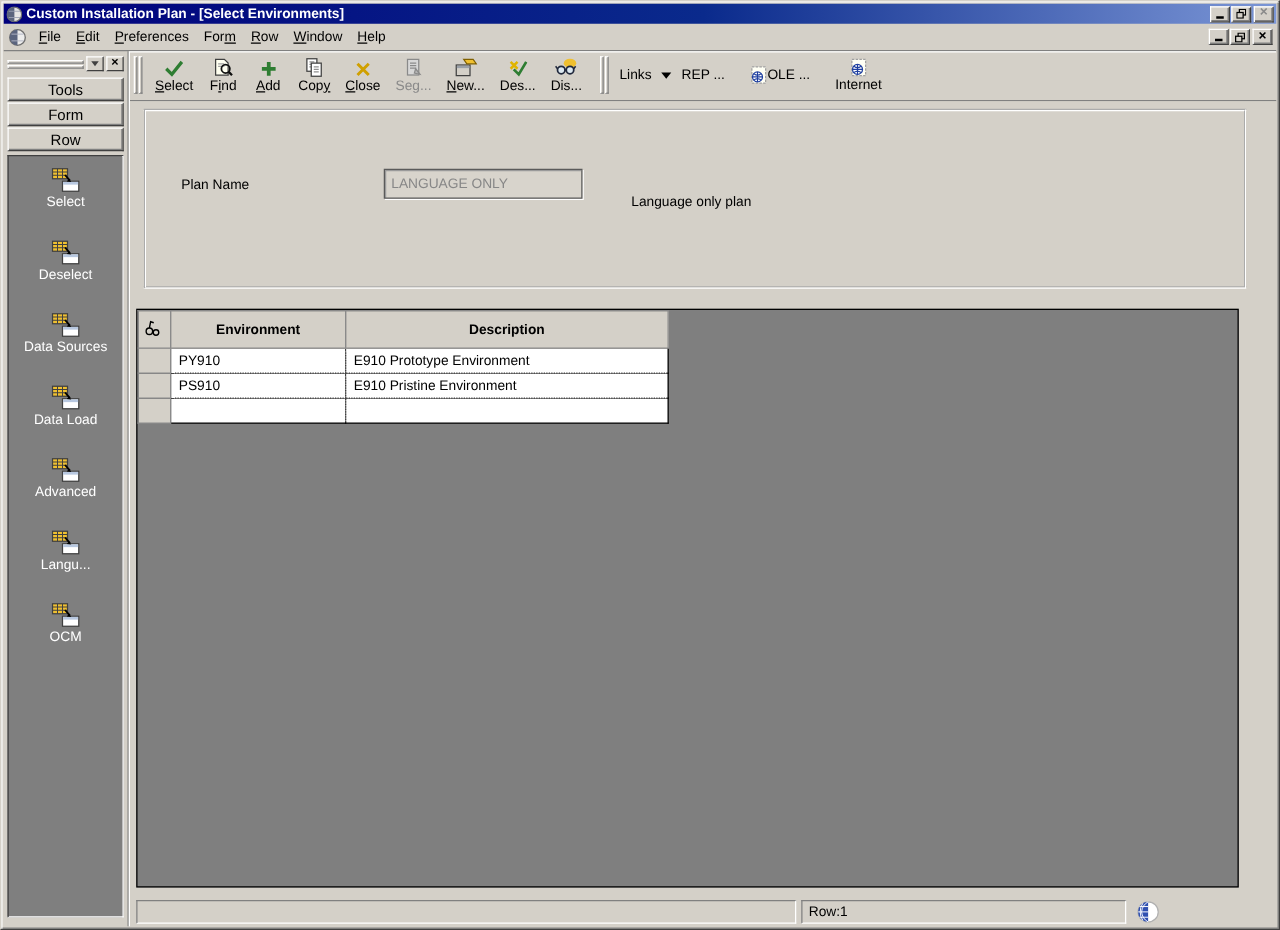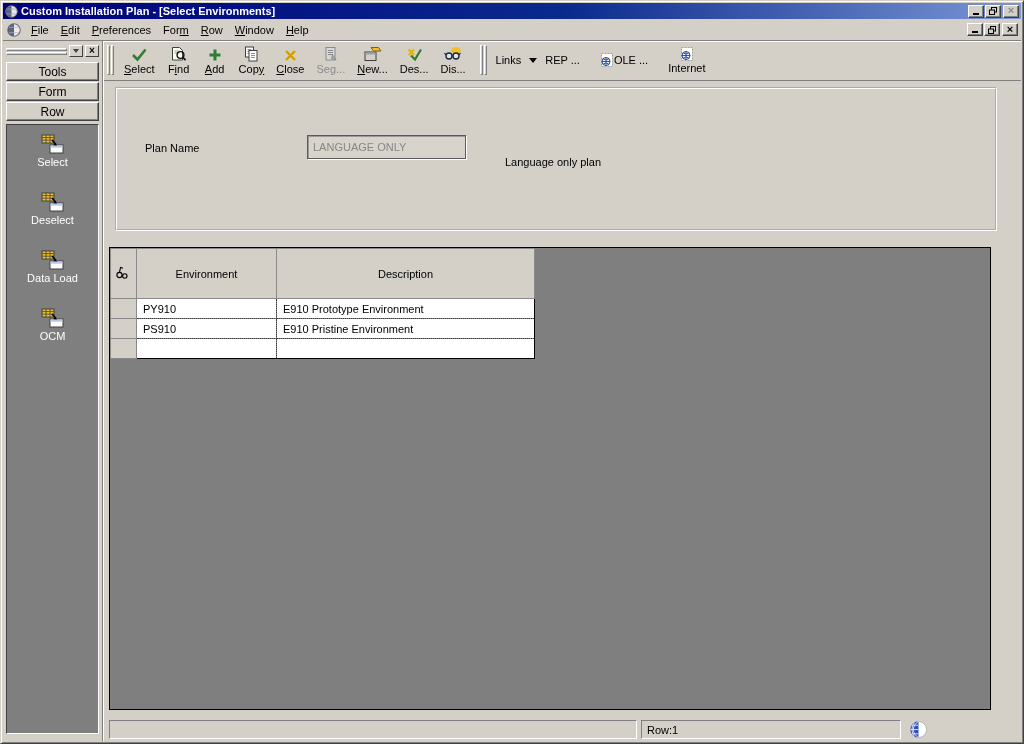--- a/index.html
+++ b/index.html
@@ -118,21 +118,21 @@
     font-family:"Liberation Sans", sans-serif; font-size:11px; padding:0 5px;
   }
   .gb-desc-label { position:absolute; left:388px; top:67px; }
 
   .gridpanel {
     position:absolute; left:5px; top:166px; width:882px; height:463px;
     background:#7f7f7f; border:1px solid #000;
   }
   table.grid { border-collapse:collapse; table-layout:fixed; border:1px solid #000; }
   table.grid th {
-    background:#d4d0c8; font-weight:normal; font-size:11px; height:50px;
+    background:#d4d0c8; font-weight:bold; font-size:11px; height:30px;
     border:1px solid #8a8a8a; text-align:center; padding:0;
   }
   table.grid th.corner { text-align:left; padding-left:4px; }
   table.grid td {
     height:20px; background:#fff; font-size:11px; padding:0 6px;
     border-right:1px dotted #404040; border-bottom:1px dotted #404040;
     white-space:nowrap; overflow:hidden;
   }
   table.grid td.rowhdr { background:#d4d0c8; border:1px solid #8a8a8a; padding:0; }
 
@@ -247,21 +247,54 @@
         </div>
         <div class="side-item">
           <svg width="24" height="20" viewBox="0 0 24 20">
               <rect x="1" y="1" width="12" height="8" fill="#f0c030" stroke="#404040"></rect>
               <path d="M1 3.6 h12 M1 6.2 h12 M5 1 v8 M9 1 v8" stroke="#404040" stroke-width="0.8" fill="none"></path>
               <rect x="9" y="11" width="13" height="8" fill="#fff" stroke="#404040"></rect>
               <rect x="9.5" y="11.5" width="12" height="2.2" fill="#b8c8e0"></rect>
               <path d="M11 6 l4 4.5" stroke="#000" stroke-width="1.5" fill="none"></path>
               <path d="M16 11.6 l-3.6 -0.4 l1.8 -2.2 z" fill="#000"></path>
             </svg>
+          <span class="lbl">Data Sources</span>
+        </div>
+        <div class="side-item">
+          <svg width="24" height="20" viewBox="0 0 24 20">
+              <rect x="1" y="1" width="12" height="8" fill="#f0c030" stroke="#404040"></rect>
+              <path d="M1 3.6 h12 M1 6.2 h12 M5 1 v8 M9 1 v8" stroke="#404040" stroke-width="0.8" fill="none"></path>
+              <rect x="9" y="11" width="13" height="8" fill="#fff" stroke="#404040"></rect>
+              <rect x="9.5" y="11.5" width="12" height="2.2" fill="#b8c8e0"></rect>
+              <path d="M11 6 l4 4.5" stroke="#000" stroke-width="1.5" fill="none"></path>
+              <path d="M16 11.6 l-3.6 -0.4 l1.8 -2.2 z" fill="#000"></path>
+            </svg>
           <span class="lbl">Data Load</span>
+        </div>
+        <div class="side-item">
+          <svg width="24" height="20" viewBox="0 0 24 20">
+              <rect x="1" y="1" width="12" height="8" fill="#f0c030" stroke="#404040"></rect>
+              <path d="M1 3.6 h12 M1 6.2 h12 M5 1 v8 M9 1 v8" stroke="#404040" stroke-width="0.8" fill="none"></path>
+              <rect x="9" y="11" width="13" height="8" fill="#fff" stroke="#404040"></rect>
+              <rect x="9.5" y="11.5" width="12" height="2.2" fill="#b8c8e0"></rect>
+              <path d="M11 6 l4 4.5" stroke="#000" stroke-width="1.5" fill="none"></path>
+              <path d="M16 11.6 l-3.6 -0.4 l1.8 -2.2 z" fill="#000"></path>
+            </svg>
+          <span class="lbl">Advanced</span>
+        </div>
+        <div class="side-item">
+          <svg width="24" height="20" viewBox="0 0 24 20">
+              <rect x="1" y="1" width="12" height="8" fill="#f0c030" stroke="#404040"></rect>
+              <path d="M1 3.6 h12 M1 6.2 h12 M5 1 v8 M9 1 v8" stroke="#404040" stroke-width="0.8" fill="none"></path>
+              <rect x="9" y="11" width="13" height="8" fill="#fff" stroke="#404040"></rect>
+              <rect x="9.5" y="11.5" width="12" height="2.2" fill="#b8c8e0"></rect>
+              <path d="M11 6 l4 4.5" stroke="#000" stroke-width="1.5" fill="none"></path>
+              <path d="M16 11.6 l-3.6 -0.4 l1.8 -2.2 z" fill="#000"></path>
+            </svg>
+          <span class="lbl">Langu...</span>
         </div>
         <div class="side-item">
           <svg width="24" height="20" viewBox="0 0 24 20">
               <rect x="1" y="1" width="12" height="8" fill="#f0c030" stroke="#404040"></rect>
               <path d="M1 3.6 h12 M1 6.2 h12 M5 1 v8 M9 1 v8" stroke="#404040" stroke-width="0.8" fill="none"></path>
               <rect x="9" y="11" width="13" height="8" fill="#fff" stroke="#404040"></rect>
               <rect x="9.5" y="11.5" width="12" height="2.2" fill="#b8c8e0"></rect>
               <path d="M11 6 l4 4.5" stroke="#000" stroke-width="1.5" fill="none"></path>
               <path d="M16 11.6 l-3.6 -0.4 l1.8 -2.2 z" fill="#000"></path>
             </svg>

